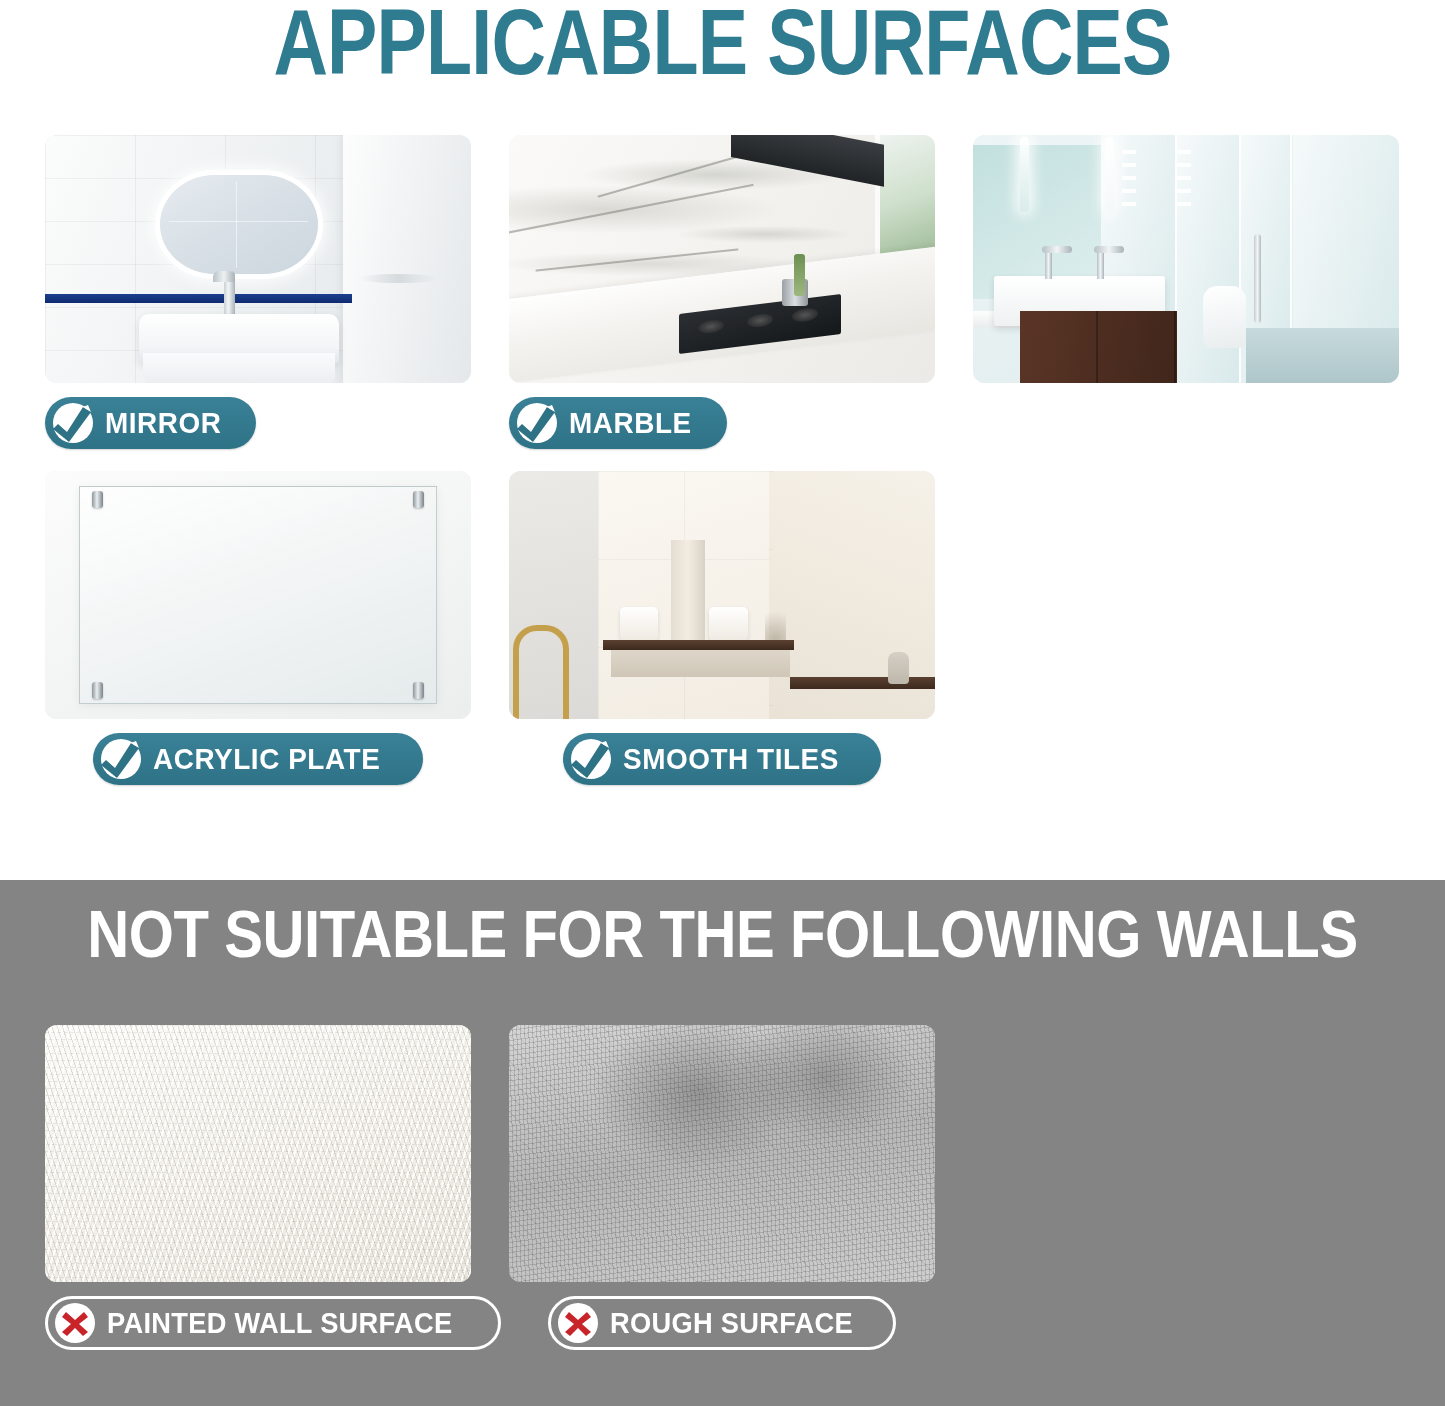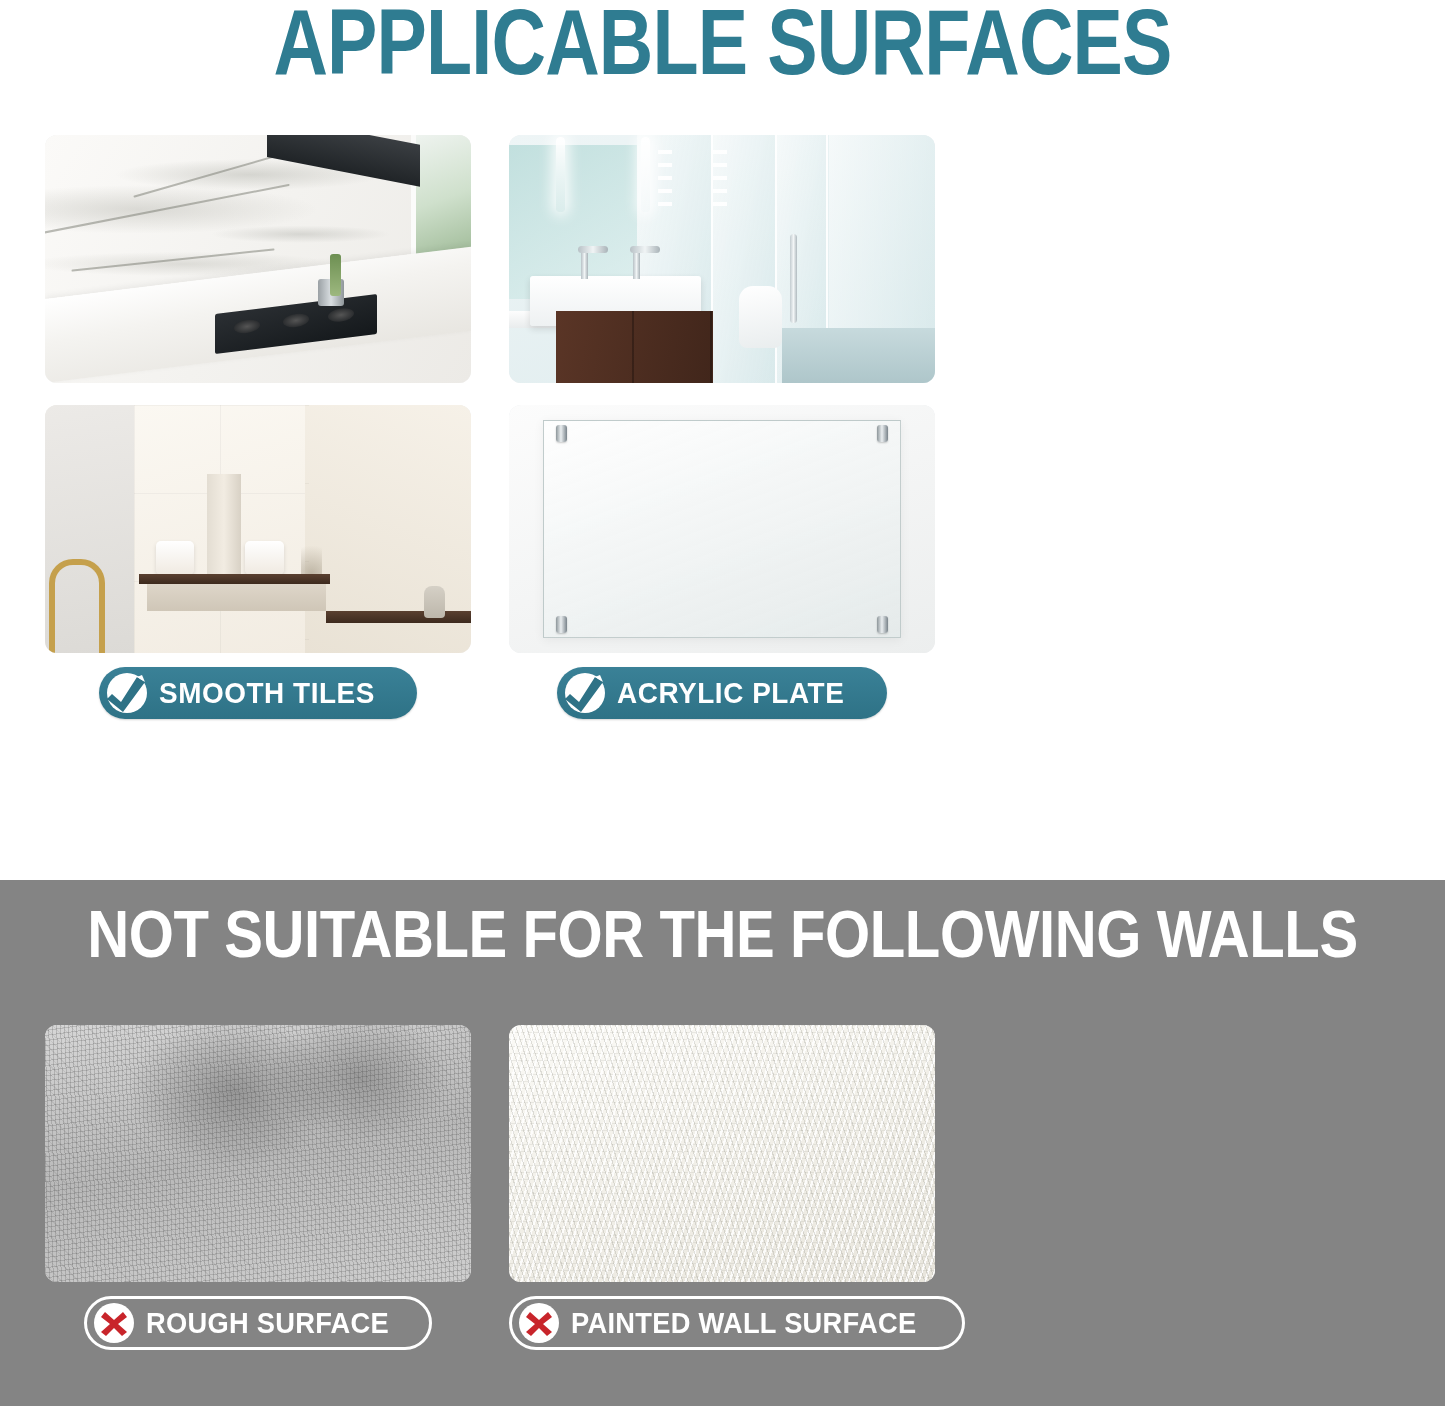--- a/index.html
+++ b/index.html
@@ -506,39 +506,74 @@
 <div class="page">
 
   <section class="top-section">
 
     <h1 class="main-title">APPLICABLE SURFACES</h1>
 
     <div class="grid">
 
       <div class="row">
 
+        <div class="cell">
+          <div class="photo">
+            <div class="sc-mirror">
+              <div class="tilewall"></div>
+              <div class="rightpanel"></div>
+              <div class="mirror"></div>
+              <div class="bluestripe"></div>
+              <div class="faucet"></div>
+              <div class="basin"></div>
+              <div class="cabinet"></div>
+            </div>
+          </div>
+          <div class="badge-wrap">
+            <div class="badge">
+              <span class="circle">
+                <svg width="48" height="50" viewBox="0 0 48 50">
+                  <path d="M8 26 L17 34 L33 9 L41 14 L19 44 L3 31 Z" fill="#2e7286"></path>
+                  <path d="M33 9 L41 14 L38 7 L33 9 Z" fill="#ffffff"></path>
+                </svg>
+              </span>
+              <span class="label">MIRROR</span>
+            </div>
+          </div>
+        </div>
 
         <div class="cell">
           <div class="photo">
             <div class="sc-marble">
               <div class="slab"></div>
               <div class="vein" style="left:-4%;top:30%;width:62%;transform:rotate(-11deg)"></div>
               <div class="vein" style="left:6%;top:50%;width:48%;transform:rotate(-6deg)"></div>
               <div class="vein" style="left:20%;top:14%;width:44%;transform:rotate(-16deg)"></div>
               <div class="vein" style="left:30%;top:66%;width:40%;transform:rotate(-9deg)"></div>
               <div class="window"></div>
               <div class="hood"></div>
               <div class="counter"></div>
               <div class="cooktop">
                 <span class="burner" style="left:12%"></span>
                 <span class="burner" style="left:42%"></span>
                 <span class="burner" style="left:70%"></span>
               </div>
               <div class="crock"></div>
               <div class="bottle"></div>
+            </div>
+          </div>
+          <div class="badge-wrap">
+            <div class="badge">
+              <span class="circle">
+                <svg width="48" height="50" viewBox="0 0 48 50">
+                  <path d="M8 26 L17 34 L33 9 L41 14 L19 44 L3 31 Z" fill="#2e7286"></path>
+                  <path d="M33 9 L41 14 L38 7 L33 9 Z" fill="#ffffff"></path>
+                </svg>
+              </span>
+              <span class="label">MARBLE</span>
             </div>
           </div>
         </div>
 
         <div class="cell">
           <div class="photo">
             <div class="sc-glass">
               <div class="greenglass"></div>
               <div class="pane" style="left:30%;width:18%"></div>
               <div class="pane" style="left:48%;width:15%"></div>
@@ -560,20 +595,43 @@
           </div>
         </div>
 
       </div>
 
       <div class="row">
 
 
         <div class="cell">
           <div class="photo">
+            <div class="sc-acrylic">
+              <div class="plate"></div>
+              <span class="bolt" style="left:11%;top:8%"></span>
+              <span class="bolt" style="right:11%;top:8%"></span>
+              <span class="bolt" style="left:11%;bottom:8%"></span>
+              <span class="bolt" style="right:11%;bottom:8%"></span>
+            </div>
+          </div>
+          <div class="badge-wrap">
+            <div class="badge center">
+              <span class="circle">
+                <svg width="48" height="50" viewBox="0 0 48 50">
+                  <path d="M8 26 L17 34 L33 9 L41 14 L19 44 L3 31 Z" fill="#2e7286"></path>
+                  <path d="M33 9 L41 14 L38 7 L33 9 Z" fill="#ffffff"></path>
+                </svg>
+              </span>
+              <span class="label">ACRYLIC PLATE</span>
+            </div>
+          </div>
+        </div>
+
+        <div class="cell">
+          <div class="photo">
             <div class="sc-tiles">
               <div class="wall-l"></div>
               <div class="wall-c"></div>
               <div class="wall-r"></div>
               <div class="column"></div>
               <div class="twig"></div>
               <div class="basin" style="left:26%"></div>
               <div class="basin" style="left:47%"></div>
               <div class="shelf"></div>
               <div class="cabinet"></div>
@@ -588,84 +646,61 @@
                 <svg width="48" height="50" viewBox="0 0 48 50">
                   <path d="M8 26 L17 34 L33 9 L41 14 L19 44 L3 31 Z" fill="#2e7286"></path>
                   <path d="M33 9 L41 14 L38 7 L33 9 Z" fill="#ffffff"></path>
                 </svg>
               </span>
               <span class="label">SMOOTH TILES</span>
             </div>
           </div>
         </div>
 
-        <div class="cell">
-          <div class="photo">
-            <div class="sc-acrylic">
-              <div class="plate"></div>
-              <span class="bolt" style="left:11%;top:8%"></span>
-              <span class="bolt" style="right:11%;top:8%"></span>
-              <span class="bolt" style="left:11%;bottom:8%"></span>
-              <span class="bolt" style="right:11%;bottom:8%"></span>
-            </div>
-          </div>
-          <div class="badge-wrap">
-            <div class="badge center">
-              <span class="circle">
-                <svg width="48" height="50" viewBox="0 0 48 50">
-                  <path d="M8 26 L17 34 L33 9 L41 14 L19 44 L3 31 Z" fill="#2e7286"></path>
-                  <path d="M33 9 L41 14 L38 7 L33 9 Z" fill="#ffffff"></path>
-                </svg>
-              </span>
-              <span class="label">ACRYLIC PLATE</span>
-            </div>
-          </div>
-        </div>
-
       </div>
     </div>
   </section>
 
   <section class="bottom-section">
 
     <h2 class="sub-title">NOT SUITABLE FOR THE FOLLOWING WALLS</h2>
 
     <div class="grid-bad">
       <div class="row">
 
+
+        <div class="cell">
+          <div class="photo-bad">
+            <div class="tex-painted"></div>
+          </div>
+          <div class="badge-wrap">
+            <div class="badge-x">
+              <span class="circle">
+                <svg width="40" height="40" viewBox="0 0 40 40">
+                  <path d="M11 9 L20 17 L29 9 L33 14 L24 21 L33 29 L28 33 L20 25 L12 33 L7 29 L16 21 L7 14 Z" fill="#c8252b"></path>
+                </svg>
+              </span>
+              <span class="label">PAINTED WALL SURFACE</span>
+            </div>
+          </div>
+        </div>
 
         <div class="cell">
           <div class="photo-bad">
             <div class="tex-rough"></div>
           </div>
           <div class="badge-wrap">
             <div class="badge-x center">
               <span class="circle">
                 <svg width="40" height="40" viewBox="0 0 40 40">
                   <path d="M11 9 L20 17 L29 9 L33 14 L24 21 L33 29 L28 33 L20 25 L12 33 L7 29 L16 21 L7 14 Z" fill="#c8252b"></path>
                 </svg>
               </span>
               <span class="label">ROUGH SURFACE</span>
             </div>
           </div>
         </div>
 
-        <div class="cell">
-          <div class="photo-bad">
-            <div class="tex-painted"></div>
-          </div>
-          <div class="badge-wrap">
-            <div class="badge-x">
-              <span class="circle">
-                <svg width="40" height="40" viewBox="0 0 40 40">
-                  <path d="M11 9 L20 17 L29 9 L33 14 L24 21 L33 29 L28 33 L20 25 L12 33 L7 29 L16 21 L7 14 Z" fill="#c8252b"></path>
-                </svg>
-              </span>
-              <span class="label">PAINTED WALL SURFACE</span>
-            </div>
-          </div>
-        </div>
-
       </div>
     </div>
   </section>
 
 </div>
 
 </body></html>

